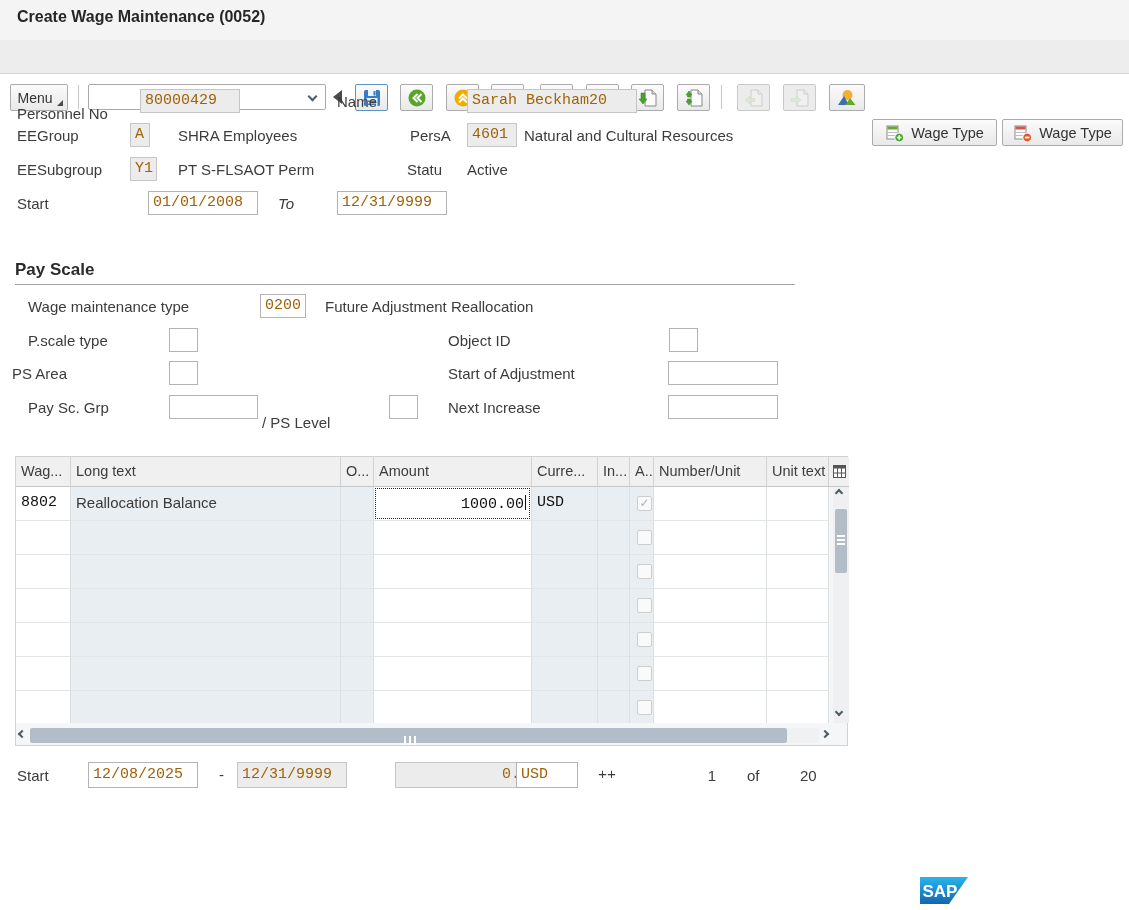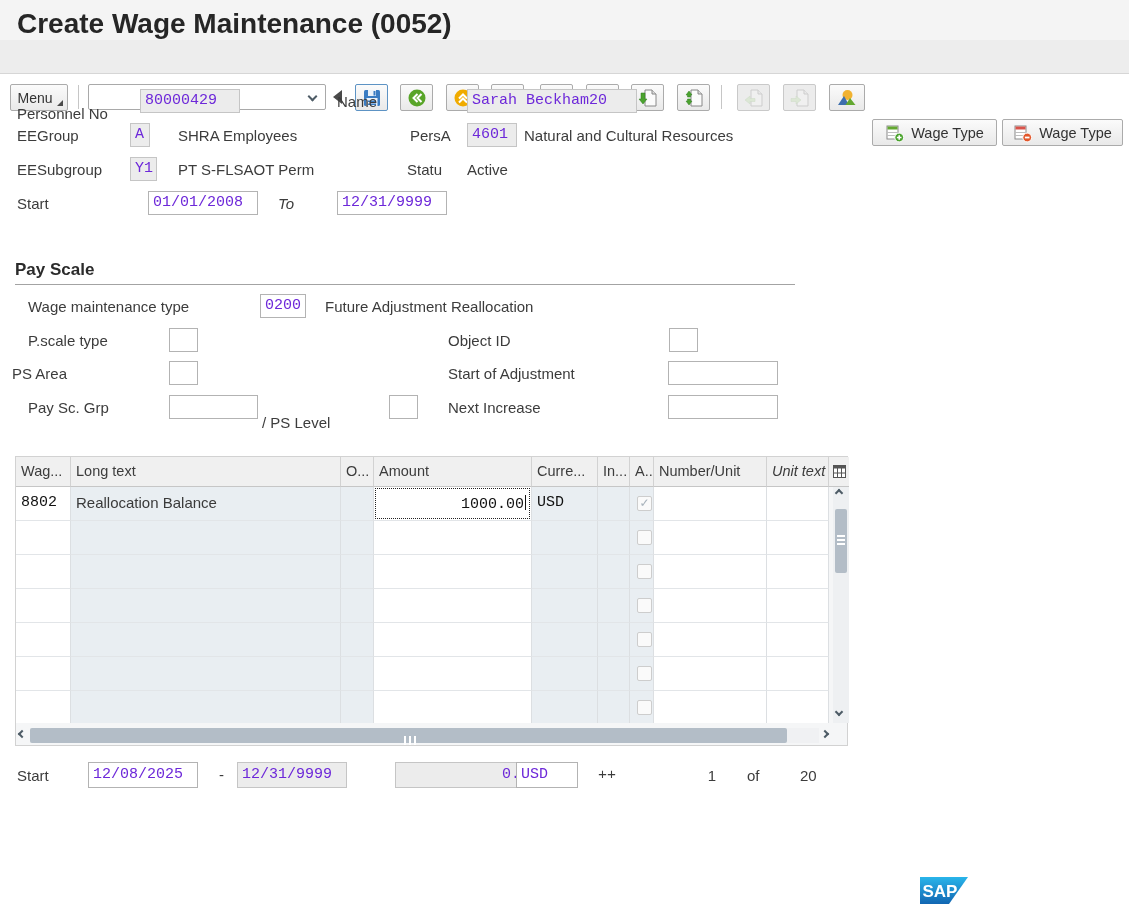--- a/index.html
+++ b/index.html
@@ -2,21 +2,21 @@
 <html><head>
 <meta charset="utf-8">
 <style>
   * { margin:0; padding:0; box-sizing:border-box; }
   html,body { background:#fff; }
   .page { position:relative; width:1129px; height:910px; background:#fff; overflow:hidden;
           font-family:"Liberation Sans", sans-serif; color:#3a3a3a; }
 
   
   .titlebar { position:absolute; left:0; top:0; width:1129px; height:40px; background:#f4f4f4; }
-  .title { position:absolute; left:17px; top:8px; font-size:28px; font-weight:bold; color:#262626; }
+  .title { position:absolute; left:17px; top:8px; font-size:16px; font-weight:bold; color:#262626; }
 
   
   .toolbar { position:absolute; left:0; top:40px; width:1129px; height:34px; background:#ededed;
              border-bottom:1px solid #d6d6d6; }
   .tbtn { position:absolute; top:44px; height:27px; border:1px solid #ababab; border-radius:2px;
           background:linear-gradient(#fbfbfb,#e9e9e9); display:flex; align-items:center; justify-content:center; }
   .tbtn.icon { width:33px; }
   .tbtn.disabled { background:#ececec; border-color:#c9c9c9; }
   .menu-btn { left:10px; width:58px; font-size:14px; color:#333; padding-right:8px; }
   .menu-corner { position:absolute; right:4px; bottom:4px; width:0; height:0;
@@ -32,21 +32,21 @@
   .chev.right{ transform:rotate(135deg); }
   .left-tri { position:absolute; left:333px; top:50px; width:0; height:0;
               border-top:7px solid transparent; border-bottom:7px solid transparent; border-right:9px solid #4a4a4a; }
   .tbtn.save { border-color:#5d93c4; }
   .wage-btn { font-size:14.5px; color:#333; gap:6px; padding:0 8px;margin-top:35px; }
 
   
   .lbl { position:absolute; font-size:15px; color:#3c3c3c; white-space:nowrap; }
   .txt { position:absolute; font-size:15px; color:#3c3c3c; white-space:nowrap; }
   .fld { position:absolute; height:24px; border:1px solid #b3b3b3; background:#fff;
-         font-family:"Liberation Mono", monospace; font-size:15px; color:#6d28d9;
+         font-family:"Liberation Mono", monospace; font-size:15px; color:#a16207;
          line-height:22px; padding:0 4px; white-space:nowrap; overflow:hidden; }
   .fld.ro { background:#ececec; border-color:#c5c5c5; }
   .fld.right { text-align:right;margin-left:28px; }
 
   
   .section-head { position:absolute; left:15px; top:260px; font-size:17px; font-weight:bold; color:#2b2b2b; }
   .section-rule { position:absolute; left:15px; top:284px; width:780px; height:1px; background:#a3a3a3; }
 
   
   .grid-wrap { position:absolute; left:15px; top:456px; width:833px; height:290px; background:#f5f6f7;
@@ -54,21 +54,21 @@
   .thead { position:absolute; left:0; top:0; height:30px; width:833px; display:flex; background:#f0f0f0; }
   .th { height:30px; border-right:1px solid #d2d2d2; border-bottom:1px solid #c6c6c6;
         font-size:14.5px; color:#3c3c3c; padding:6px 0 0 5px; white-space:nowrap; overflow:hidden; background:#f0f0f0; }
   .tbody { position:absolute; left:0; top:30px; width:817px; height:236px; overflow:hidden; }
   .trow { display:flex; height:34px; }
   .td { height:34px; border-right:1px solid #dcdfe2; border-bottom:1px solid #e2e5e8; background:#fff;
         font-size:15px; padding:7px 0 0 5px; white-space:nowrap; overflow:hidden; }
   .td.ro { background:#e9eef2; }
   .td.mono { font-family:"Liberation Mono", monospace; color:#111; }
   .c0{width:55px;} .c1{width:270px;} .c2{width:33px;} .c3{width:158px;} .c4{width:66px;}
-  .c5{width:32px;} .c6{width:24px;} .c7{width:113px;} .c8{width:62px;font-style:italic;}
+  .c5{width:32px;} .c6{width:24px;} .c7{width:113px;} .c8{width:62px;}
   .th.c8{width:62px;} .corner { width:20px; border-bottom:1px solid #c6c6c6; background:#f0f0f0;
         display:flex; align-items:center; justify-content:center; height:30px; }
   .amount-cell { position:relative; padding:0; }
   .amount-inner { position:absolute; inset:1px; border:1px dotted #222; background:#fff;
         font-family:"Liberation Mono", monospace; font-size:15px; color:#111; text-align:right;
         padding:6px 3px 0 0; }
   .caret { display:inline-block; width:1px; height:15px; background:#111; vertical-align:-2px; margin-left:1px; }
   .checkbox { width:15px; height:15px; border:1px solid #cdcdcd; border-radius:2px; background:#fafafa;
               margin:2px 0 0 2px; text-align:center; line-height:13px; font-size:12px; color:#a7b2bb; }
   .checkbox.checked::after { content:"\2713"; }

